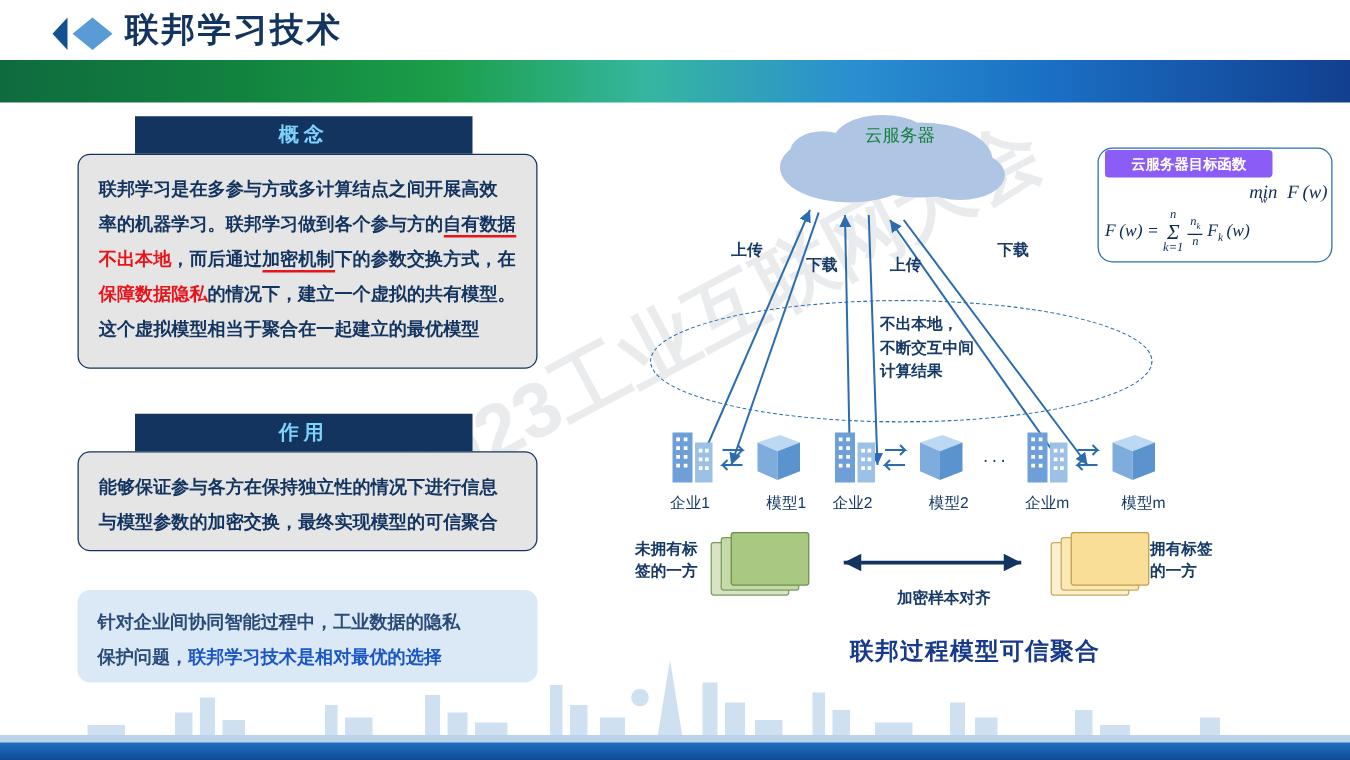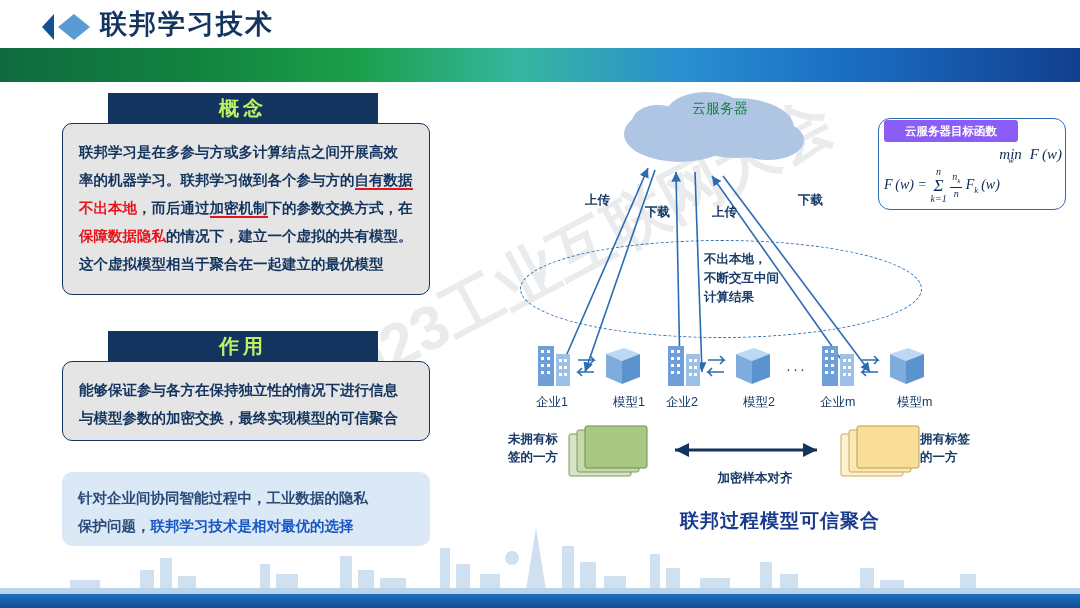--- a/index.html
+++ b/index.html
@@ -33,22 +33,22 @@
   
   .watermark{
     position:absolute;left:330px;top:190px;width:620px;height:320px;
     transform:rotate(-28deg);
     font-size:62px;font-weight:bold;color:rgba(120,130,145,.16);
     white-space:nowrap;pointer-events:none;
   }
 
   
   .card-header{
-    position:absolute;background:#13345f;color:#bef264;text-align:center;
-    font-size:20px;font-weight:bold;letter-spacing:4px;
+    position:absolute;background:#13345f;color:#7dd3fc;text-align:center;
+    font-size:16px;font-weight:bold;letter-spacing:4px;
     display:flex;align-items:center;justify-content:center;
   }
   .card-body{
     position:absolute;border:1.6px solid #13345f;border-radius:10px;background:#e5e5e5;
     box-sizing:border-box;padding:14px 16px;
     font-size:14.5px;line-height:28px;color:#13345f;font-weight:bold;
   }
   .hl-red{color:#e8141b;}
   .hl-u{border-bottom:2px solid #e8141b;}
   .blue-note{

